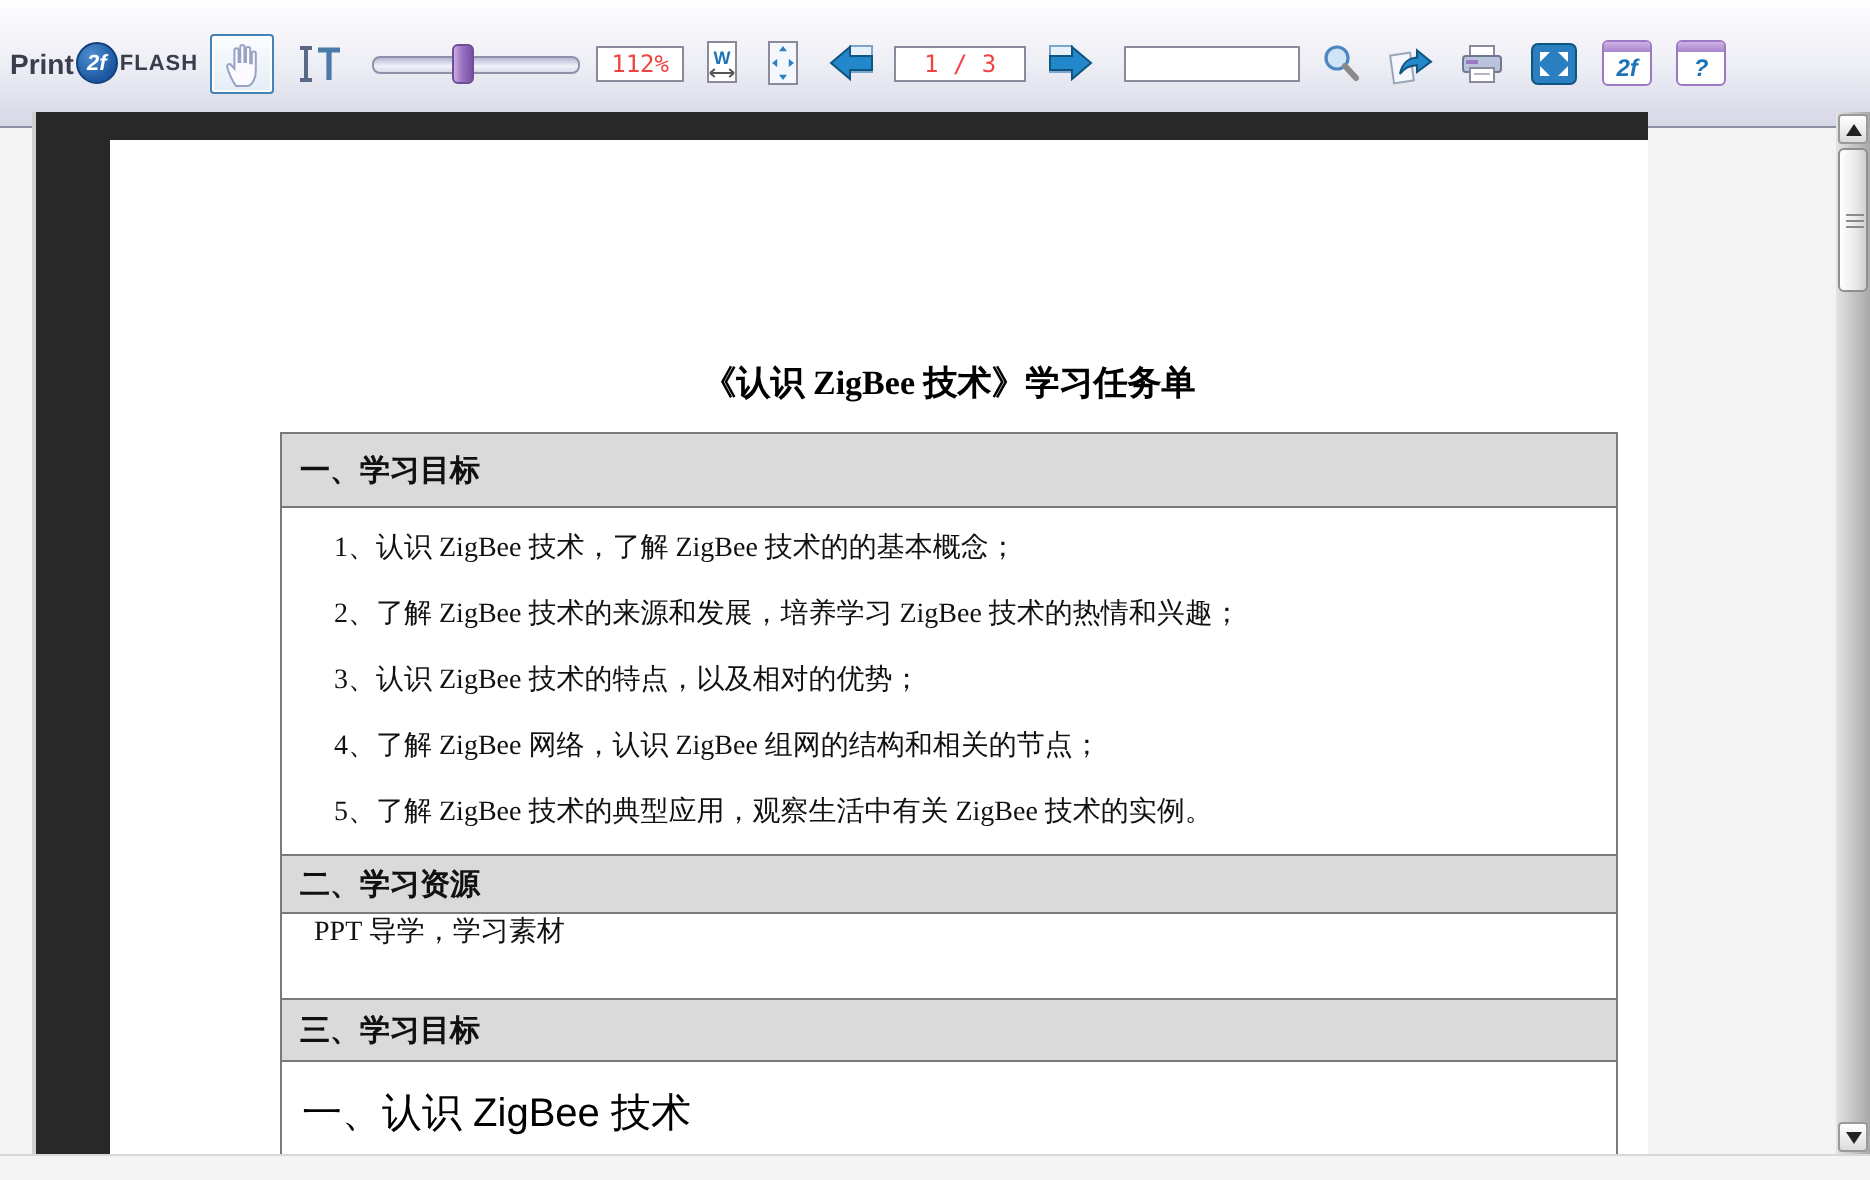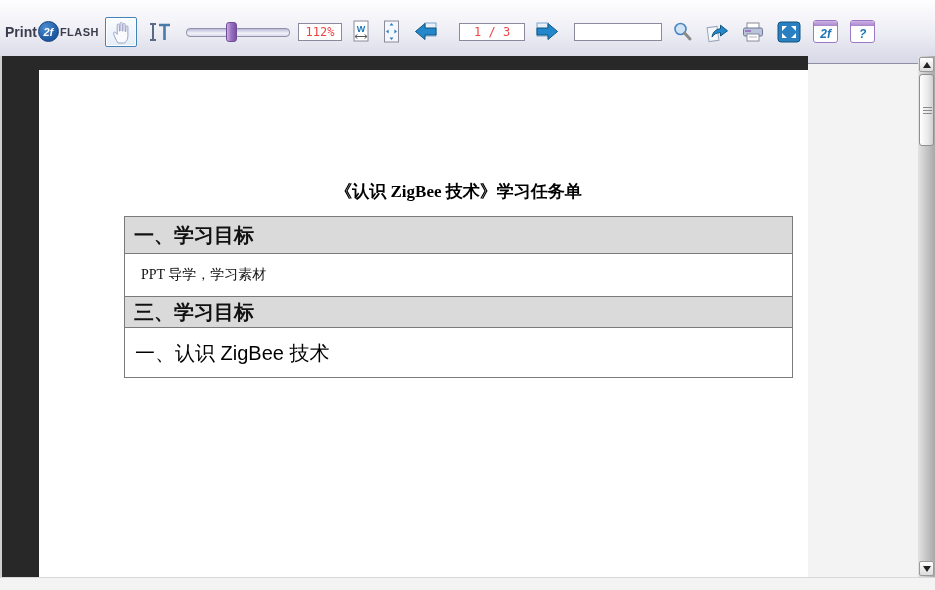--- a/index.html
+++ b/index.html
@@ -29,50 +29,50 @@
 
   .zoom-slider { position:relative; width:104px; height:20px; margin-left:12px; cursor:pointer; }
   .zs-track { position:absolute; left:0; top:6px; width:104px; height:9px; border-radius:4px;
     border:1px solid #9090aa; background:linear-gradient(#b9b9d6,#f2f2fb 60%,#d9d9ea); }
   .zs-thumb { position:absolute; left:40px; top:0; width:11px; height:20px; border-radius:3px;
     border:1px solid #6f4e99; background:linear-gradient(90deg,#c9aee0,#9a71c2 45%,#7b51a5); cursor:grab; }
 
   .tb-input { height:18px; border:1px solid #8a8a9c; background:#fff;
     font-family:"DejaVu Sans Mono", monospace; font-size:12px; color:#ef4444; }
   .zoom-input { width:44px; margin-left:8px; text-align:center; }
-  .page-input { width:66px; margin-left:19px; text-align:center; }
+  .page-input { width:66px; margin-left:7px; text-align:center; }
   .search-input { width:88px; margin-left:12px; font-family:"Liberation Sans",sans-serif; }
 
   .icon-btn { margin-left:8px; padding:1px; }
   .mini-cap { position:relative; width:25px; height:23px; border:1px solid #9b79c5; border-radius:3px;
     background:#fff; display:flex; align-items:flex-end; justify-content:center; overflow:hidden; }
   .mini-cap .cap { position:absolute; top:0; left:0; right:0; height:5px;
     background:linear-gradient(#cdb2e4,#a985cc); }
   .mini-cap .glyph { font-size:12px; font-weight:bold; font-style:italic; color:#1c74b8;
     line-height:16px; }
 
   
-  .viewer { position:absolute; top:56px; left:0; width:808px; height:521px;
+  .viewer { position:absolute; top:56px; left:16px; width:808px; height:521px;
     background:#282828; border-left:2px solid #cfcfcf; overflow:hidden; }
   .page { position:absolute; left:37px; top:14px; width:866px; height:600px; background:#fff; }
   .doc-content { position:absolute; left:85px; top:0; width:669px; }
   .doc-title { margin-top:110px; text-align:center; font-family:"Liberation Serif",serif;
     font-weight:bold; font-size:17px; color:#000; }
   .doc-table { margin-top:13px; border:1px solid #7a7a7a; }
   .sec-header { background:#dadada; border-bottom:1px solid #7a7a7a;
-    font-family:"Liberation Serif",serif; font-weight:bold; font-size:20px; color:#111;
+    font-family:"Liberation Serif",serif; font-weight:bold; font-size:15px; color:#111;
     display:flex; align-items:center; padding-left:9px; }
   .sec-header.h1 { height:37px; }
   .sec-header.h2 { height:29px; }
   .sec-header.h3 { height:31px; }
   .sec-body { background:#fff; border-bottom:1px solid #7a7a7a; }
   .sec-body.goals { padding:4px 8px 4px 26px; height:174px; }
   .sec-body.goals p { font-family:"Liberation Serif",serif; font-size:14px; color:#111;
     line-height:33px; white-space:nowrap; }
-  .sec-body.resources { height:43px; display:flex; align-items:center; padding-left:16px; }
+  .sec-body.resources { height:43px; display:flex; align-items:flex-start; padding-left:16px; }
   .sec-body.resources p { font-family:"Liberation Serif",serif; font-size:14px; color:#111; }
   .sec-body.task { height:49px; border-bottom:none; padding:12px 0 0 10px; }
   .sec-body.task p { font-family:Liberation Sans, sans-serif; font-size:20px; color:#000; }
 
   
   .scrollbar { position:absolute; top:56px; right:0; width:17px; height:521px;
     background:linear-gradient(90deg,#e3e3e3,#a8a8a8); }
   .sb-btn { position:absolute; left:1px; width:15px; height:15px; border:1px solid #9a9a9a;
     border-radius:2px; background:linear-gradient(#ffffff,#dcdcdc); display:flex;
     align-items:center; justify-content:center; cursor:pointer; }
@@ -205,21 +205,29 @@
     </button>
   </div>
 
   <div class="viewer">
     <div class="page">
       <div class="doc-content">
         <div class="doc-title">《认识 ZigBee 技术》学习任务单</div>
 
         <div class="doc-table">
           <div class="sec-header h1">一、学习目标</div>
-
+          <div class="sec-body goals">
+            <p>1、认识 ZigBee 技术，了解 ZigBee 技术的的基本概念；</p>
+            <p>2、了解 ZigBee 技术的来源和发展，培养学习 ZigBee 技术的热情和兴趣；</p>
+            <p>3、认识 ZigBee 技术的特点，以及相对的优势；</p>
+            <p>4、了解 ZigBee 网络，认识 ZigBee 组网的结构和相关的节点；</p>
+            <p>5、了解 ZigBee 技术的典型应用，观察生活中有关 ZigBee 技术的实例。</p>
+          </div>
+
+          <div class="sec-header h2">二、学习资源</div>
           <div class="sec-body resources">
             <p>PPT 导学，学习素材</p>
           </div>
 
           <div class="sec-header h3">三、学习目标</div>
           <div class="sec-body task">
             <p>一、认识 ZigBee 技术</p>
           </div>
         </div>
       </div>

